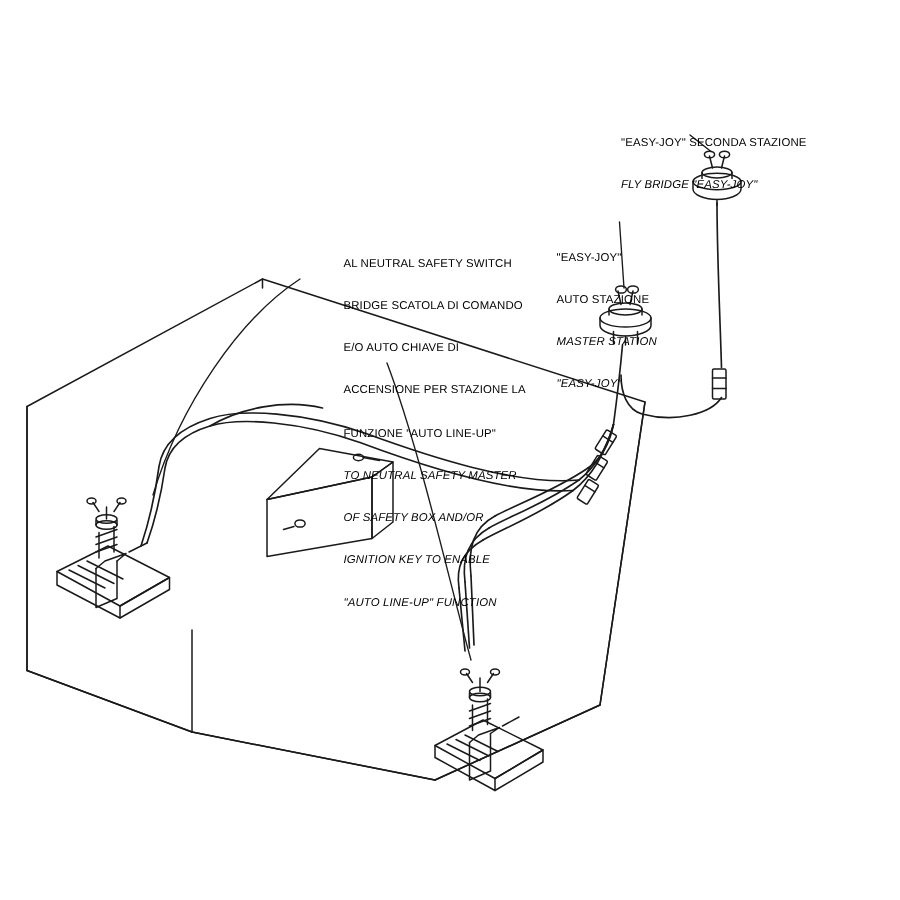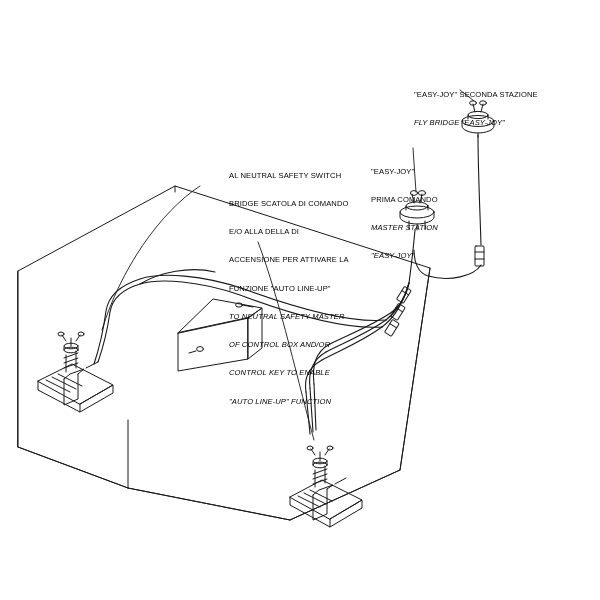--- a/index.html
+++ b/index.html
@@ -197,32 +197,32 @@
         <path d="M 460 90 L 474 101"></path>
         <path d="M 200 186 C 160 212 120 270 102 330"></path>
         <path d="M 258 242 C 280 300 300 390 314 440"></path>
       </g>
     </g>
   </svg>
 
   <div class="ann" id="ann-neutral-safety">
     <div>AL NEUTRAL SAFETY SWITCH</div>
     <div>BRIDGE SCATOLA DI COMANDO</div>
-    <div>E/O ALLA DELLA DI</div>
-    <div>ACCENSIONE PER ATTIVARE LA</div>
+    <div>E/O AUTO CHIAVE DI</div>
+    <div>ACCENSIONE PER STAZIONE LA</div>
     <div>FUNZIONE "AUTO LINE-UP"</div>
     <div class="it">TO NEUTRAL SAFETY MASTER</div>
-    <div class="it">OF CONTROL BOX AND/OR</div>
-    <div class="it">CONTROL KEY TO ENABLE</div>
+    <div class="it">OF SAFETY BOX AND/OR</div>
+    <div class="it">IGNITION KEY TO ENABLE</div>
     <div class="it">"AUTO LINE-UP" FUNCTION</div>
   </div>
 
   <div class="ann" id="ann-easyjoy-master">
     <div>"EASY-JOY"</div>
-    <div>PRIMA COMANDO</div>
+    <div>AUTO STAZIONE</div>
     <div class="it">MASTER STATION</div>
     <div class="it">"EASY-JOY"</div>
   </div>
 
   <div class="ann" id="ann-easyjoy-second">
     <div>"EASY-JOY" SECONDA STAZIONE</div>
     <div class="it">FLY BRIDGE "EASY-JOY"</div>
   </div>
 
 </div>

